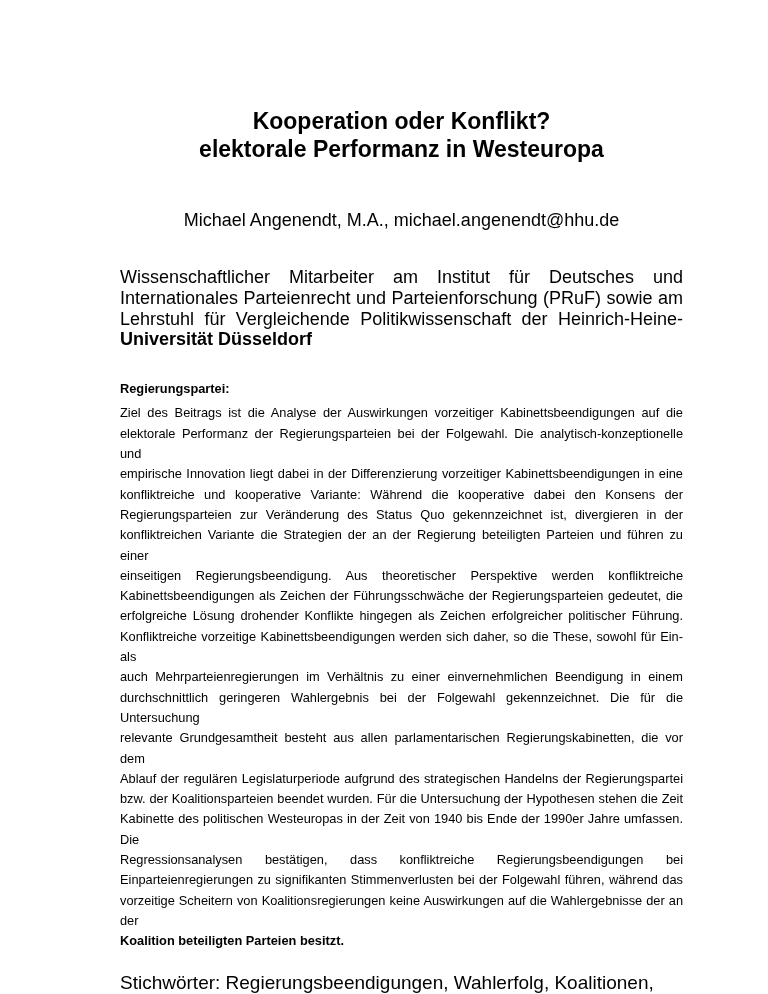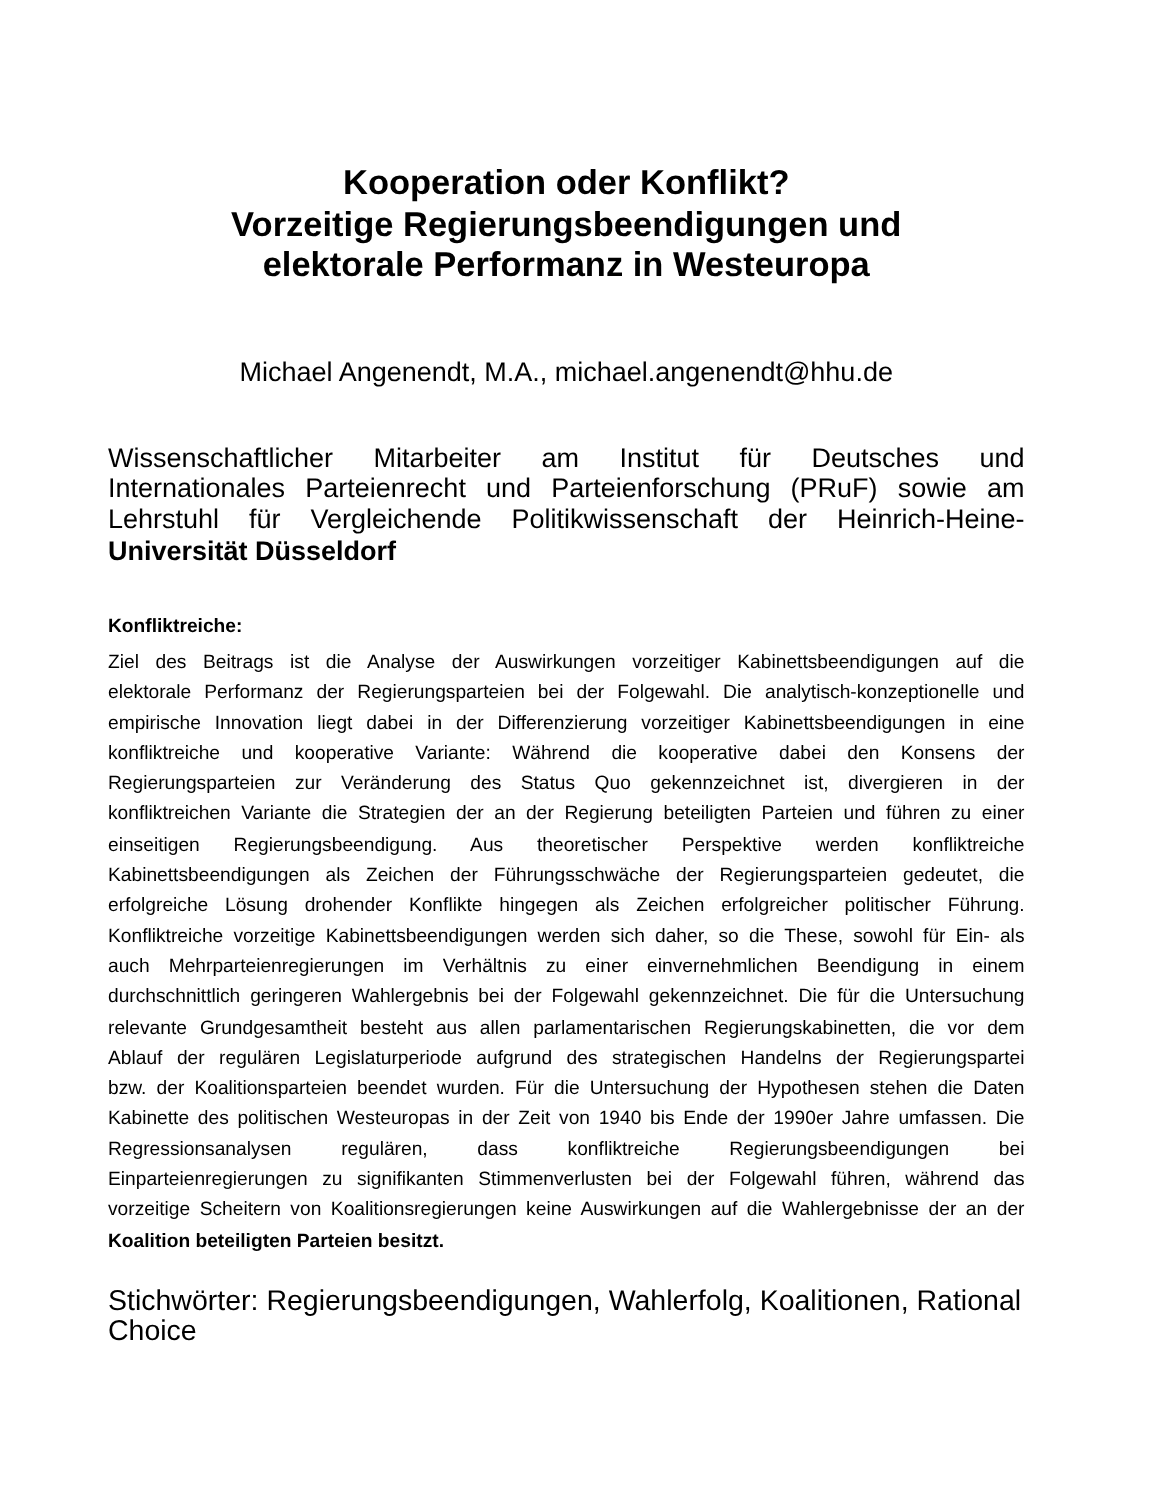--- a/index.html
+++ b/index.html
@@ -9,21 +9,21 @@
   }
   .page {
     position: relative;
     width: 768px;
     height: 994px;
     margin: 0 auto;
     background: #ffffff;
     color: #000000;
     font-family: "Liberation Sans", sans-serif;
     box-sizing: border-box;
-    padding: 108px 85px 0 72px;
+    padding: 108px 85px 0 120px;
     overflow: hidden;
   }
   .title {
     font-size: 23px;
     font-weight: bold;
     line-height: 27.5px;
   }
   .title .jl {
     text-align: center;
     text-align-last: center;
@@ -69,53 +69,52 @@
     hyphens: none;
   }
 </style>
 </head>
 <body>
 
 <div class="page">
 
   <div class="title">
       <div class="jl">Kooperation oder Konflikt?</div>
-      <div class="jl">Vorzeitige Regierungsbeendigungen und</div>
       <div class="jl last">elektorale Performanz in Westeuropa</div>
     </div>
 
   <div class="author">Michael Angenendt, M.A., michael.angenendt@hhu.de</div>
 
   <div class="affiliation justify-block">
       <div class="jl">Wissenschaftlicher Mitarbeiter am Institut für Deutsches und</div>
       <div class="jl">Internationales Parteienrecht und Parteienforschung (PRuF) sowie am</div>
       <div class="jl">Lehrstuhl für Vergleichende Politikwissenschaft der Heinrich-Heine-</div>
       <div class="jl last">Universität Düsseldorf</div>
     </div>
 
-  <div class="abstract-heading">Konfliktreiche:</div>
+  <div class="abstract-heading">Regierungspartei:</div>
 
   <div class="abstract justify-block">
       <div class="jl">Ziel des Beitrags ist die Analyse der Auswirkungen vorzeitiger Kabinettsbeendigungen auf die</div>
       <div class="jl">elektorale Performanz der Regierungsparteien bei der Folgewahl. Die analytisch-konzeptionelle und</div>
       <div class="jl">empirische Innovation liegt dabei in der Differenzierung vorzeitiger Kabinettsbeendigungen in eine</div>
       <div class="jl">konfliktreiche und kooperative Variante: Während die kooperative dabei den Konsens der</div>
       <div class="jl">Regierungsparteien zur Veränderung des Status Quo gekennzeichnet ist, divergieren in der</div>
       <div class="jl">konfliktreichen Variante die Strategien der an der Regierung beteiligten Parteien und führen zu einer</div>
       <div class="jl">einseitigen Regierungsbeendigung. Aus theoretischer Perspektive werden konfliktreiche</div>
       <div class="jl">Kabinettsbeendigungen als Zeichen der Führungsschwäche der Regierungsparteien gedeutet, die</div>
       <div class="jl">erfolgreiche Lösung drohender Konflikte hingegen als Zeichen erfolgreicher politischer Führung.</div>
       <div class="jl">Konfliktreiche vorzeitige Kabinettsbeendigungen werden sich daher, so die These, sowohl für Ein- als</div>
       <div class="jl">auch Mehrparteienregierungen im Verhältnis zu einer einvernehmlichen Beendigung in einem</div>
       <div class="jl">durchschnittlich geringeren Wahlergebnis bei der Folgewahl gekennzeichnet. Die für die Untersuchung</div>
       <div class="jl">relevante Grundgesamtheit besteht aus allen parlamentarischen Regierungskabinetten, die vor dem</div>
       <div class="jl">Ablauf der regulären Legislaturperiode aufgrund des strategischen Handelns der Regierungspartei</div>
-      <div class="jl">bzw. der Koalitionsparteien beendet wurden. Für die Untersuchung der Hypothesen stehen die Daten</div>
+      <div class="jl">bzw. der Koalitionsparteien beendet wurden. Für die Untersuchung der Hypothesen stehen die Zeit</div>
       <div class="jl">Kabinette des politischen Westeuropas in der Zeit von 1940 bis Ende der 1990er Jahre umfassen. Die</div>
-      <div class="jl">Regressionsanalysen regulären, dass konfliktreiche Regierungsbeendigungen bei</div>
+      <div class="jl">Regressionsanalysen bestätigen, dass konfliktreiche Regierungsbeendigungen bei</div>
       <div class="jl">Einparteienregierungen zu signifikanten Stimmenverlusten bei der Folgewahl führen, während das</div>
       <div class="jl">vorzeitige Scheitern von Koalitionsregierungen keine Auswirkungen auf die Wahlergebnisse der an der</div>
       <div class="jl last">Koalition beteiligten Parteien besitzt.</div>
     </div>
 
   <div class="keywords">Stichwörter: Regierungsbeendigungen, Wahlerfolg, Koalitionen, Rational Choice</div>
 
 </div>
 
 </body></html>

